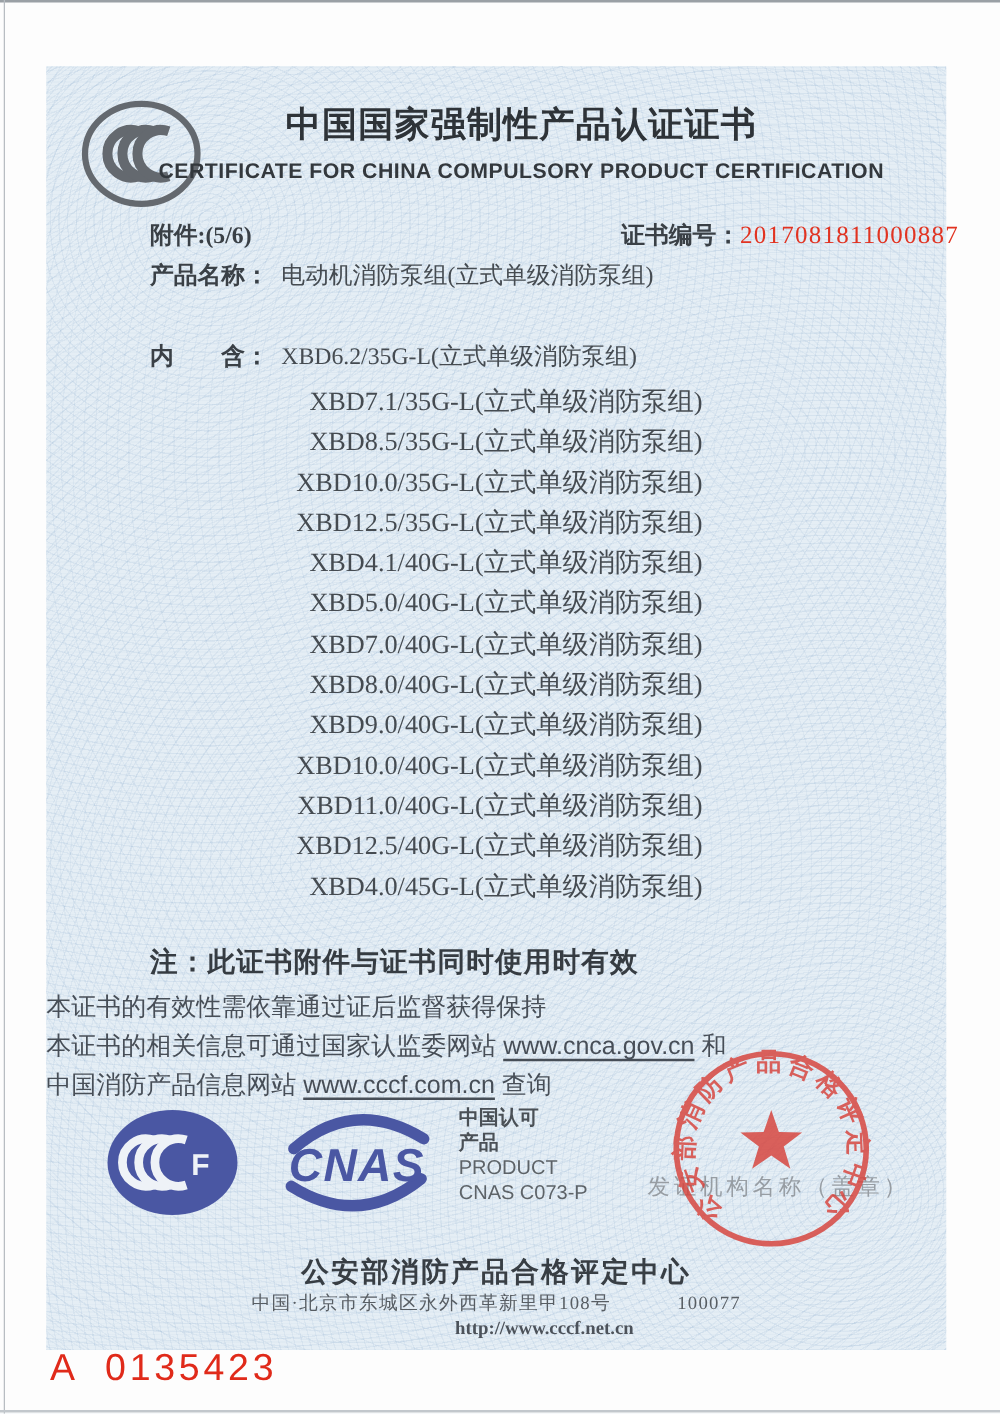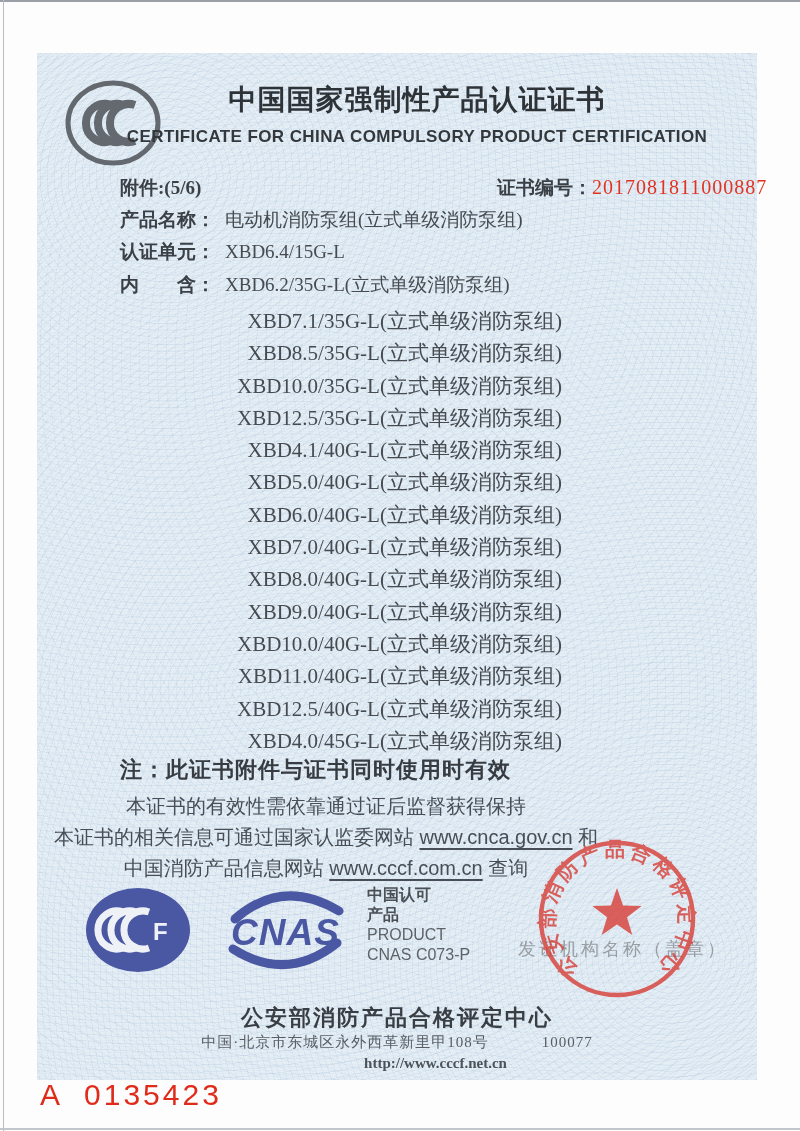--- a/index.html
+++ b/index.html
@@ -42,21 +42,21 @@
   .row-product{top:154px;}
   .row-unit{top:186px;}
   .row-included{top:219px;}
 
   .model-list{position:absolute;left:200px;top:252px;margin:0;padding:0;list-style:none;
     font-size:21px;color:#454b51;text-align:right;}
   .model-list li{height:32.3px;line-height:32.3px;white-space:nowrap;}
 
   .note{position:absolute;left:83px;top:702px;font-size:22px;font-weight:bold;color:#363c42;letter-spacing:1px;}
 
-  .statements{position:absolute;left:0;top:738px;width:578px;text-align:center;
+  .statements{position:absolute;left:0;top:738px;width:578px;text-align:left;
     font-family:"Liberation Sans","DejaVu Sans",sans-serif;
     font-size:20px;color:#474e57;line-height:31px;}
   .stmt-link{text-decoration:underline;text-underline-offset:4px;}
 
   .cccf-logo{position:absolute;left:46px;top:832px;width:110px;height:92px;}
   .cnas-logo{position:absolute;left:188px;top:832px;width:122px;height:92px;}
   .acc-text{position:absolute;left:330px;top:832px;font-family:"Liberation Sans","DejaVu Sans",sans-serif;
     font-size:16px;line-height:20px;color:#5d6368;}
   .acc-text .zh{font-family:"Liberation Serif","DejaVu Serif",serif;font-weight:bold;color:#4a5056;}
 
@@ -100,36 +100,32 @@
     <span class="attachment">附件:(5/6)</span>
     <span class="certno-wrap">
       <span class="certno-label">证书编号：</span><span class="certno-value">2017081811000887</span>
     </span>
   </div>
 
   <div class="field-row row-product">
     <span class="field-label">产品名称：</span><span class="field-value">电动机消防泵组(立式单级消防泵组)</span>
   </div>
 
-  <div class="field-row row-unit">
-    <span class="field-label">认证单元：</span><span class="field-value">XBD6.4/15G-L</span>
-  </div>
 
   <div class="field-row row-included">
     <span class="field-label">内　　含：</span><span class="field-value">XBD6.2/35G-L(立式单级消防泵组)</span>
   </div>
 
   <ul class="model-list">
     <li>XBD7.1/35G-L(立式单级消防泵组)</li>
     <li>XBD8.5/35G-L(立式单级消防泵组)</li>
     <li>XBD10.0/35G-L(立式单级消防泵组)</li>
     <li>XBD12.5/35G-L(立式单级消防泵组)</li>
     <li>XBD4.1/40G-L(立式单级消防泵组)</li>
     <li>XBD5.0/40G-L(立式单级消防泵组)</li>
-    <li>XBD6.0/40G-L(立式单级消防泵组)</li>
     <li>XBD7.0/40G-L(立式单级消防泵组)</li>
     <li>XBD8.0/40G-L(立式单级消防泵组)</li>
     <li>XBD9.0/40G-L(立式单级消防泵组)</li>
     <li>XBD10.0/40G-L(立式单级消防泵组)</li>
     <li>XBD11.0/40G-L(立式单级消防泵组)</li>
     <li>XBD12.5/40G-L(立式单级消防泵组)</li>
     <li>XBD4.0/45G-L(立式单级消防泵组)</li>
   </ul>
 
   <div class="note">注：此证书附件与证书同时使用时有效</div>

